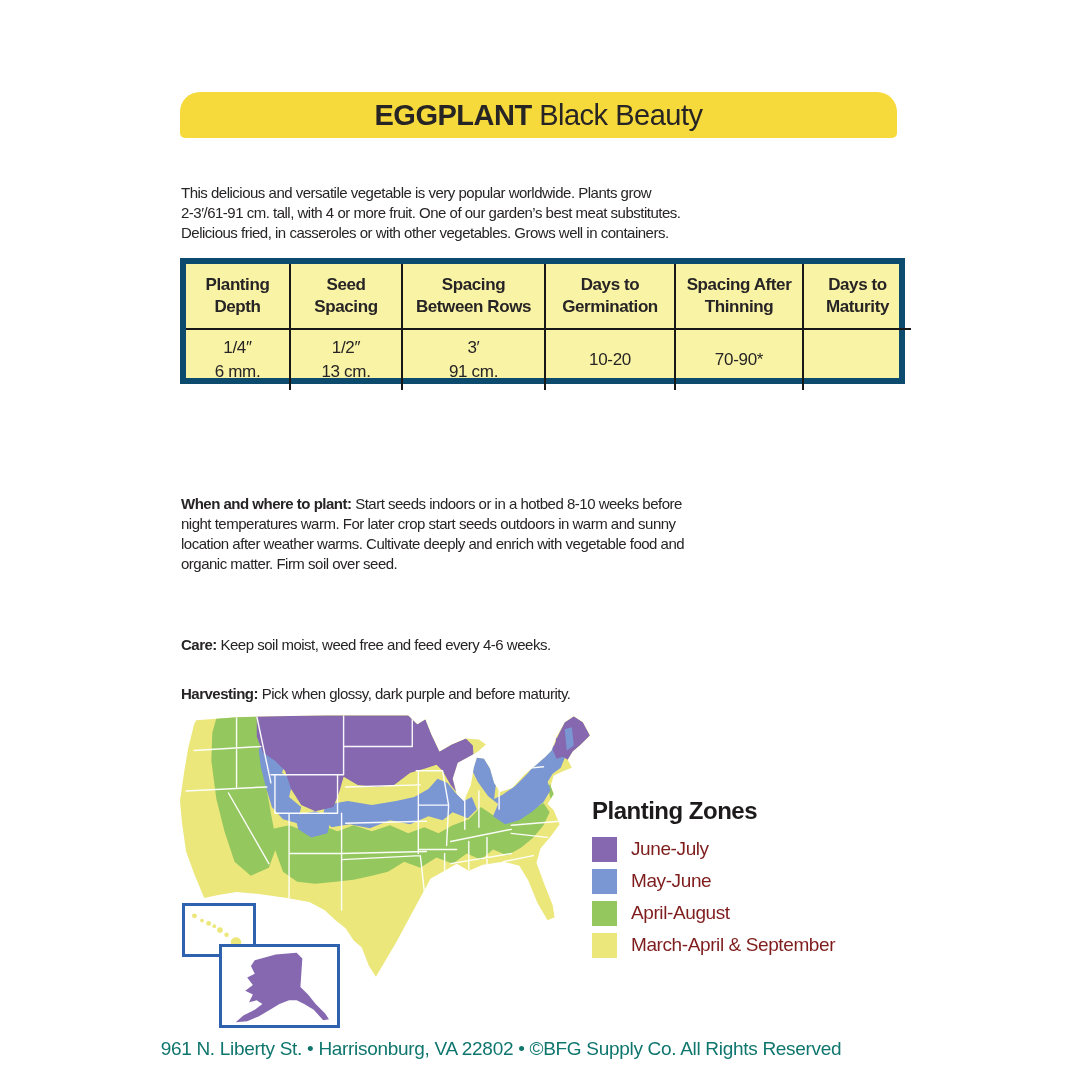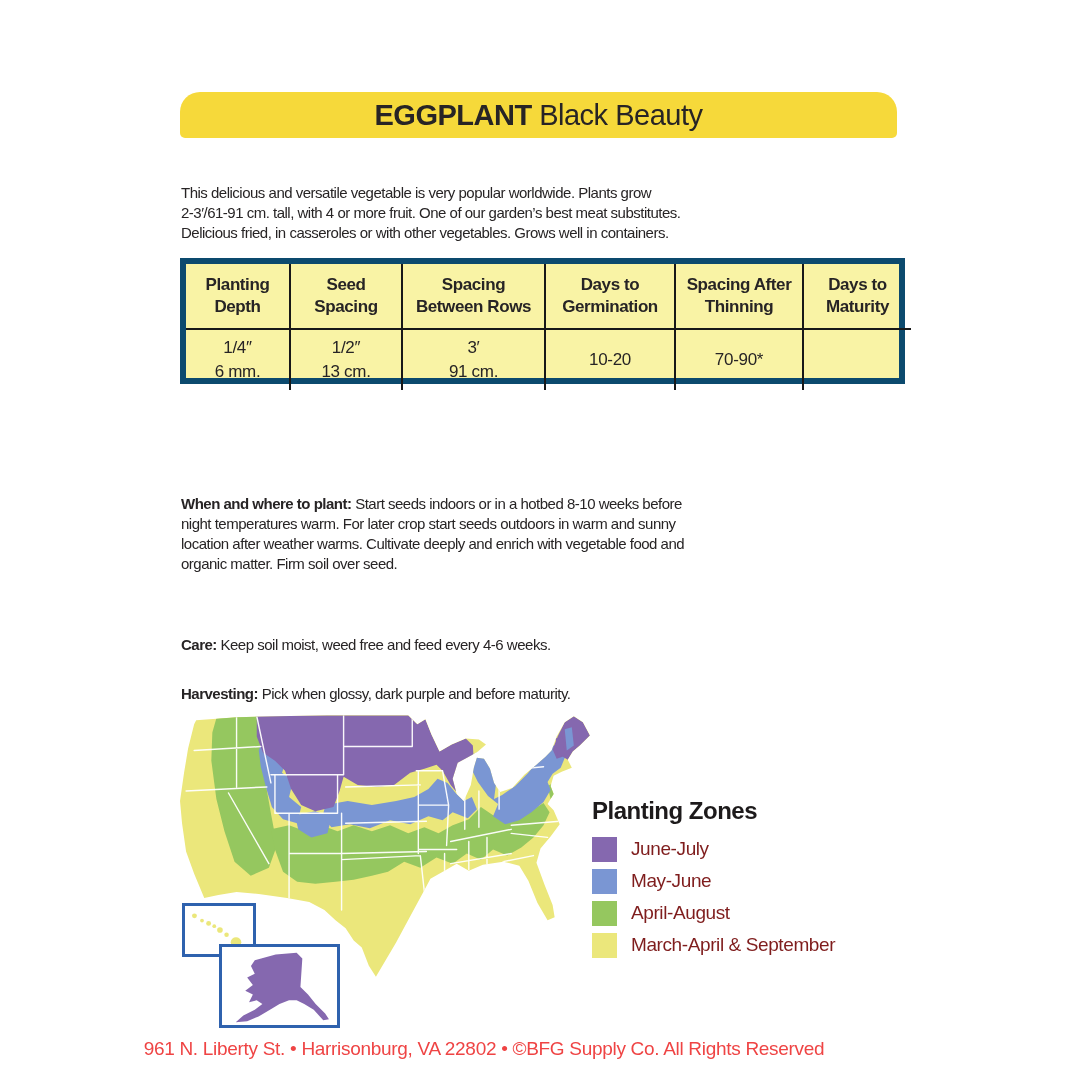--- a/index.html
+++ b/index.html
@@ -47,22 +47,22 @@
   .inset-alaska{left:219px;top:944px;width:121px;height:84px;z-index:3;}
   .inset svg{display:block;width:100%;height:100%;}
   
   .legend{position:absolute;left:592px;top:797px;width:310px;}
   .legend-title{font-size:24px;font-weight:bold;letter-spacing:-0.5px;margin:0 0 8px 0;color:#1d1a1b;}
   .legend-row{display:flex;align-items:center;height:32px;}
   .legend-swatch{width:25px;height:25px;margin-right:14px;flex:0 0 auto;}
   .legend-label{font-size:19px;letter-spacing:-0.4px;color:#7f1d1d;}
   
   .footer{
-    position:absolute;left:0;top:1038px;width:968px;text-align:center;
-    font-size:19px;letter-spacing:-0.3px;color:#ef4444;
+    position:absolute;left:17px;top:1038px;width:968px;text-align:center;
+    font-size:19px;letter-spacing:-0.3px;color:#0f766e;
   }
 </style>
 </head>
 <body>
 
 <div class="page">
 
   <header class="title-bar" style="background-color: rgb(246, 217, 58);">
     <span class="t t-bold">EGGPLANT</span>
       <span class="t"> Black Beauty</span>

